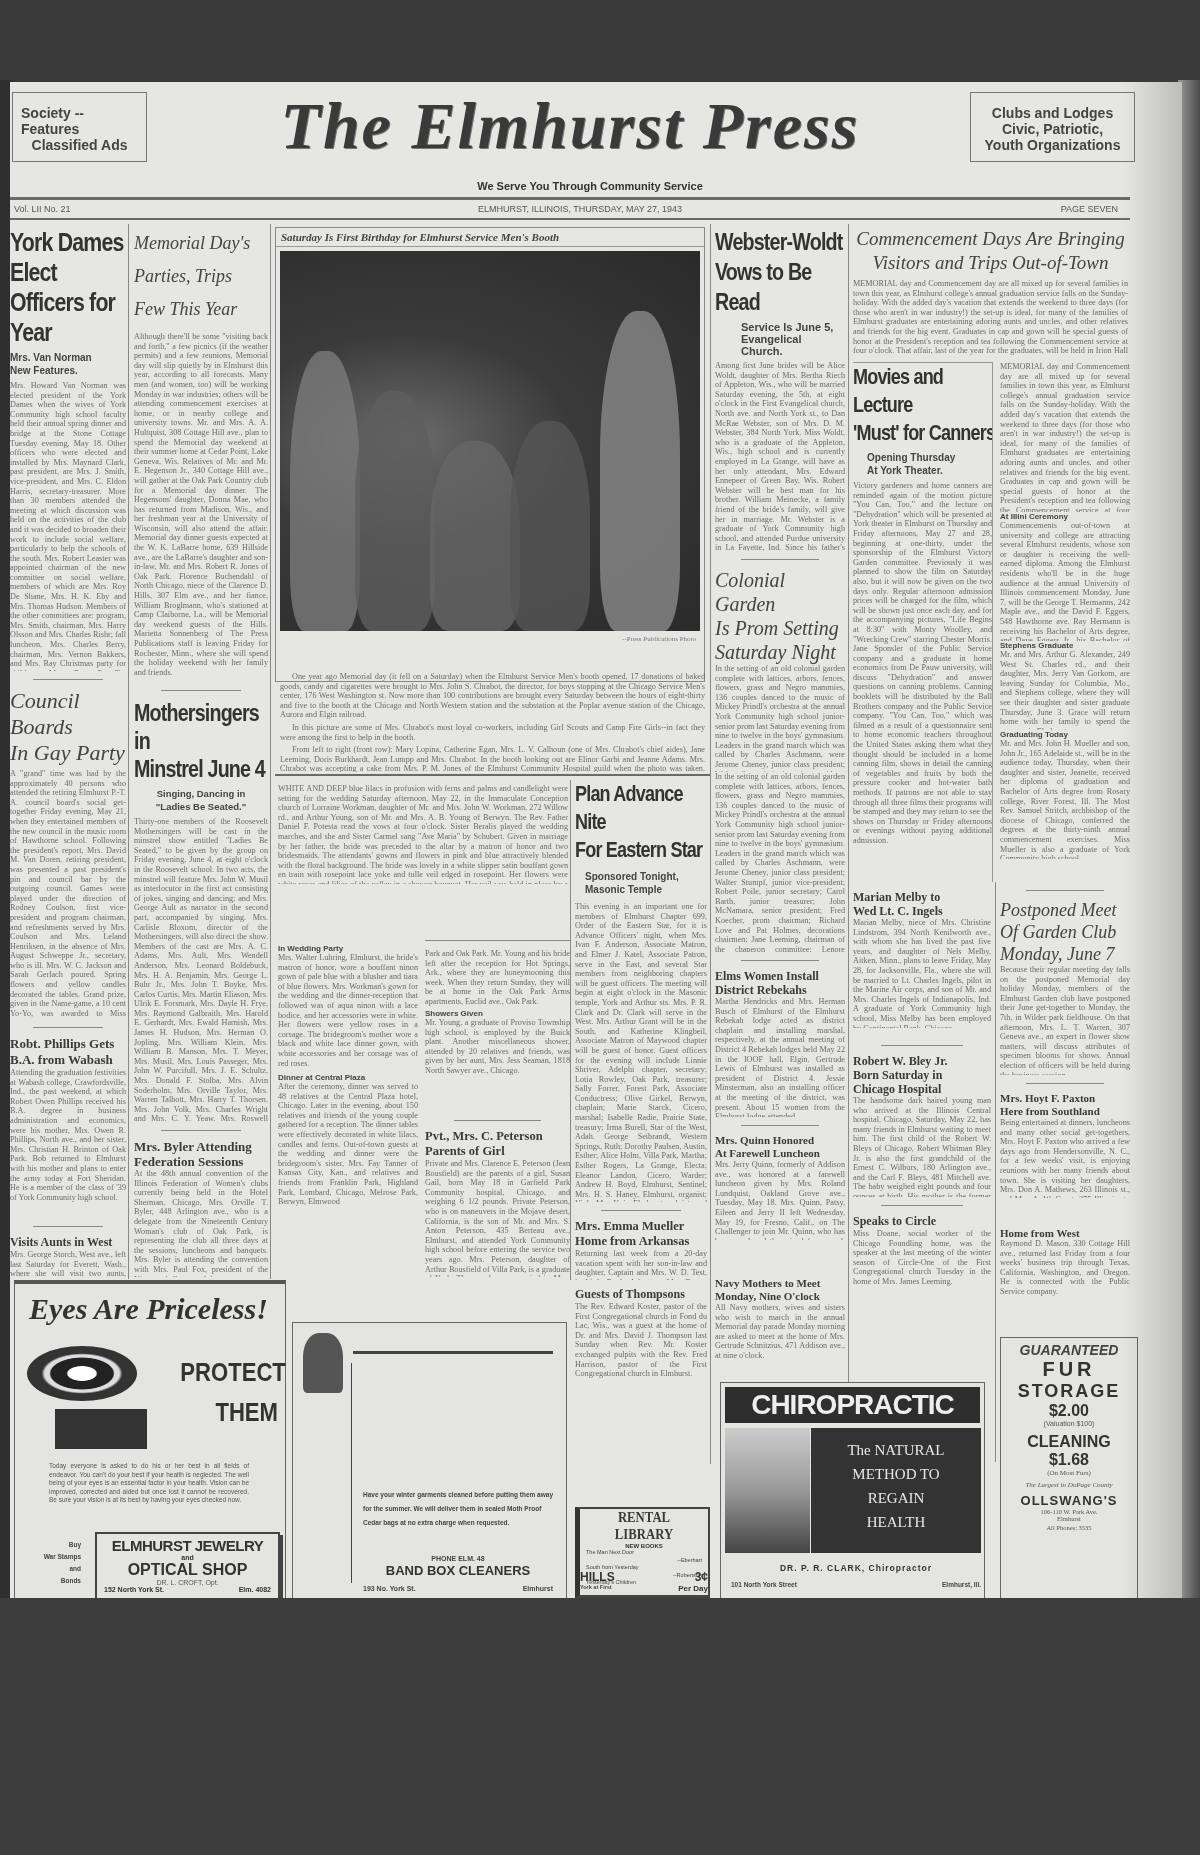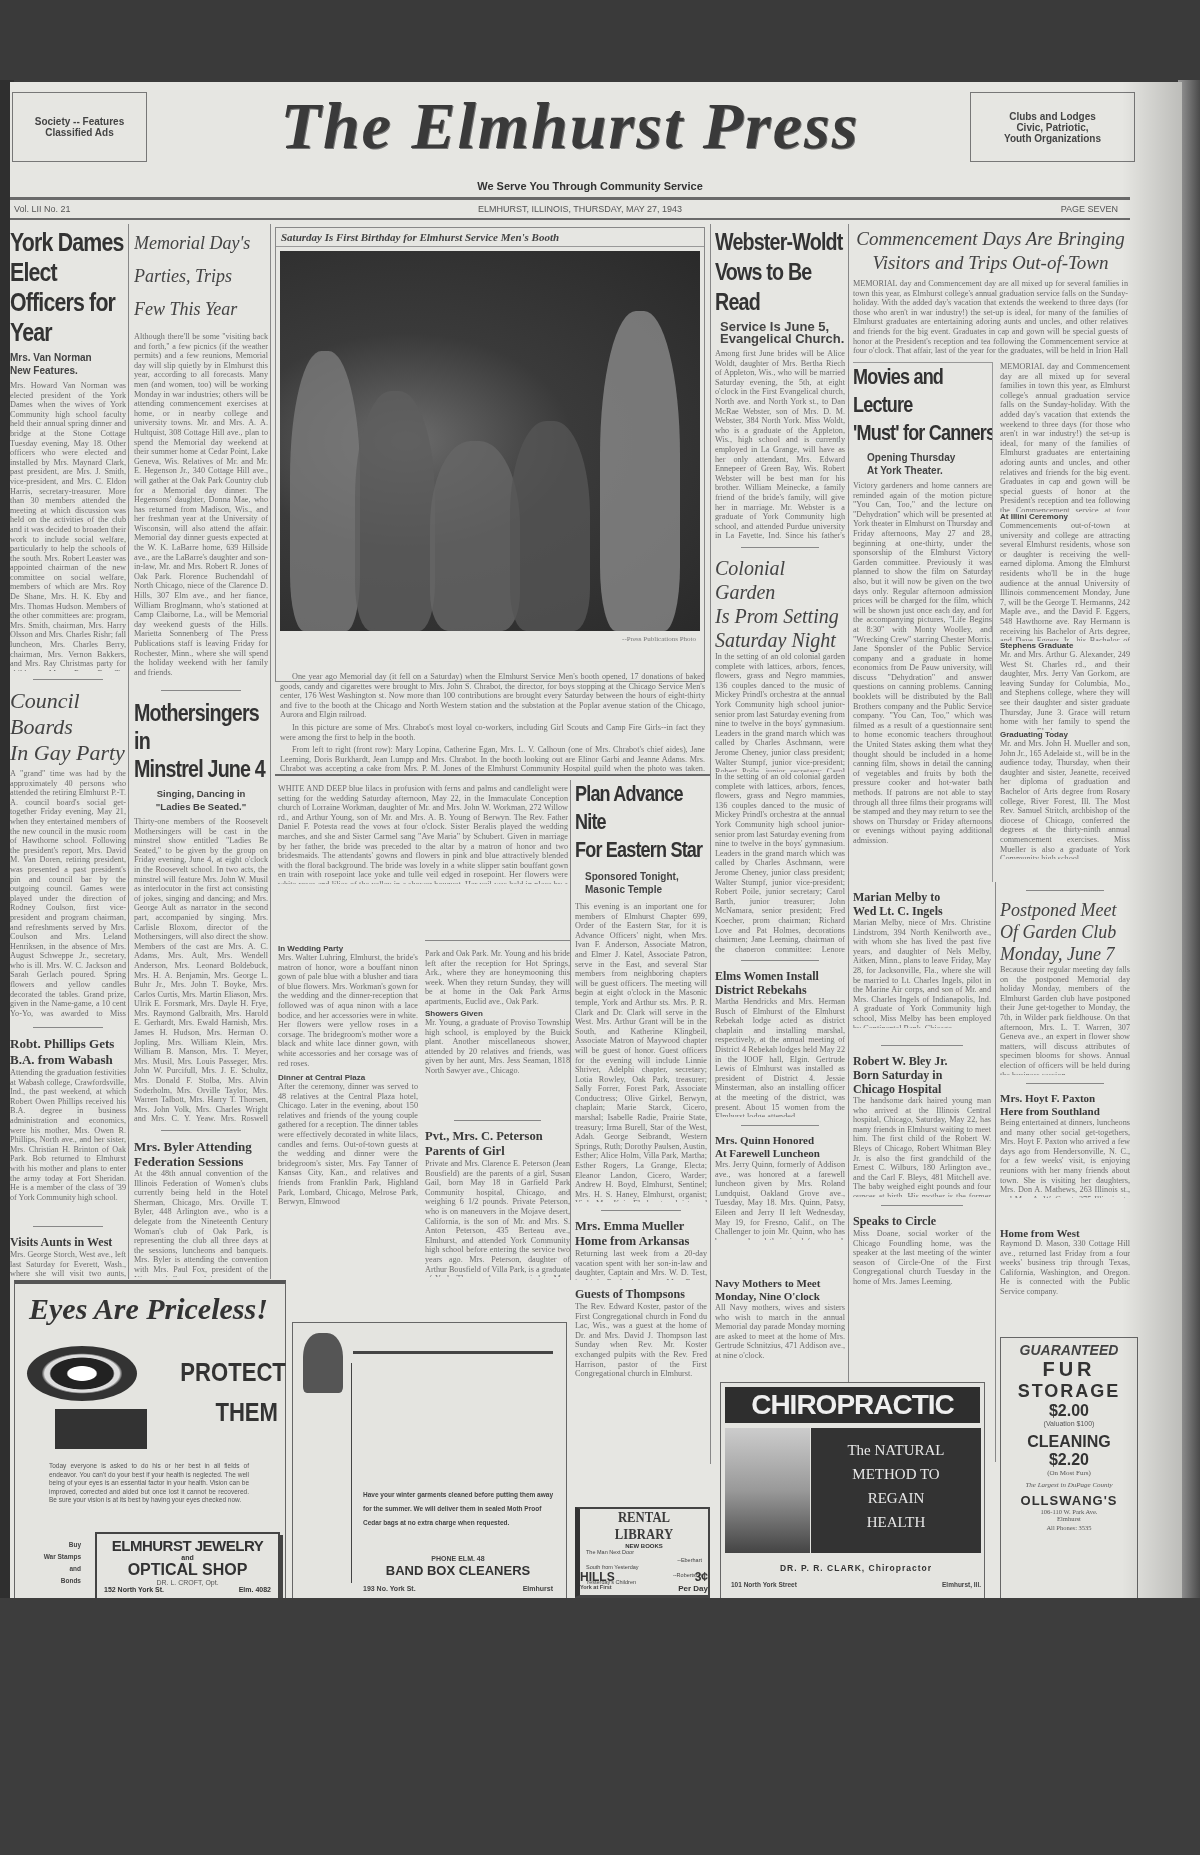--- a/index.html
+++ b/index.html
@@ -5,21 +5,21 @@
 *{box-sizing:border-box;margin:0;padding:0}
 html,body{width:1200px;height:1855px;overflow:hidden;background:#3a3a3a}
 body{font-family:"Liberation Serif",serif;color:#2a2a2a;position:relative}
 .frame-top{position:absolute;left:0;top:0;width:1200px;height:80px;background:#3a3a3a}
 .frame-bottom{position:absolute;left:0;top:1598px;width:1200px;height:257px;background:#3d3d3d}
 .frame-left{position:absolute;left:0;top:80px;width:14px;height:1520px;background:#2f2f2f}
 .frame-right{position:absolute;left:1178px;top:80px;width:22px;height:1520px;background:linear-gradient(90deg,#9a9a9a,#4a4a4a)}
 .page{position:absolute;left:10px;top:82px;width:1172px;height:1518px;background:#e6e6e2;overflow:hidden}
 .page::after{content:"";position:absolute;right:0;top:0;width:60px;height:100%;background:linear-gradient(90deg,rgba(0,0,0,0),rgba(0,0,0,.18))}
 
-.ear{position:absolute;top:10px;height:70px;border:1px solid #777;font-family:"Liberation Sans Narrow","Liberation Sans",sans-serif;font-size:10px;font-weight:bold;color:#444;display:flex;flex-direction:column;justify-content:center;align-items:center;padding:16px}
+.ear{position:absolute;top:10px;height:70px;border:1px solid #777;font-family:"Liberation Sans Narrow","Liberation Sans",sans-serif;font-size:14px;font-weight:bold;color:#444;display:flex;flex-direction:column;justify-content:flex-end;align-items:center;padding:8px}
 .ear.left{left:2px;width:135px}
 .ear.right{left:960px;width:165px}
 .title{position:absolute;left:210px;top:6px;width:700px;text-align:center;font-family:"Liberation Serif",serif;font-size:66px;font-weight:bold;font-style:italic;letter-spacing:2px;color:#3a3a3a;text-shadow:1px 1px 0 #777}
 .motto{position:absolute;left:300px;top:98px;width:560px;text-align:center;font-size:11px;font-weight:bold;font-family:"Liberation Sans",sans-serif;color:#333}
 .rule{position:absolute;left:0;width:1120px;height:3px;background:#6a6a6a}
 .dateline{position:absolute;left:0;top:122px;width:1120px;font-family:"Liberation Sans",sans-serif;font-size:9px;color:#555}
 .dateline .d{position:absolute;left:420px;width:300px;text-align:center}
 .dateline .vol{position:absolute;left:4px}
 .dateline .pg{position:absolute;right:12px}
 
@@ -181,21 +181,21 @@
       <div>Home from Arkansas</div>
     </div>
     <p class="body" style="height:80px;overflow:hidden">Returning last week from a 20-day vacation spent with her son-in-law and daughter, Captain and Mrs. W. D. Test, in Little Rock, Ark., was Mrs. Emma Mueller, 213 Evergreen ave. Captain Test has since been transferred from Camp Robinson to Waco, Tex., where he will begin training in anti-aircraft work.</p>
   </div>
 
   <div class="col" style="left:705px;top:145px;width:130px;height:545px">
     <div class="hl-cond" style="font-size:24px;line-height:30px;width:160px">
       <div>Webster-Woldt</div>
       <div>Vows to Be Read</div>
     </div>
-    <div class="sub" style="font-size:13px;line-height:12px;margin:4px 0 4px 5px">
+    <div class="sub" style="font-size:11px;line-height:12px;margin:4px 0 4px 26px">
       <div>Service Is June 5,</div>
       <div>Evangelical Church.</div>
     </div>
     <p class="body" style="height:190px;overflow:hidden">Among first June brides will be Alice Woldt, daughter of Mrs. Bertha Riech of Appleton, Wis., who will be married Saturday evening, the 5th, at eight o'clock in the First Evangelical church, North ave. and North York st., to Dan McRae Webster, son of Mrs. D. M. Webster, 384 North York. Miss Woldt, who is a graduate of the Appleton, Wis., high school and is currently employed in La Grange, will have as her only attendant, Mrs. Edward Ennepeer of Green Bay, Wis. Robert Webster will be best man for his brother. William Meinecke, a family friend of the bride's family, will give her in marriage. Mr. Webster is a graduate of York Community high school, and attended Purdue university in La Fayette, Ind. Since his father's death, he has been serving as manager of the Webster Equipment company in Chicago.</p>
     <div class="short-rule"></div>
     <div class="hl-ital" style="font-size:20px;line-height:24px">
       <div>Colonial Garden</div>
       <div>Is Prom Setting</div>
       <div>Saturday Night</div>
     </div>
@@ -376,21 +376,21 @@
     </div>
   </div>
 
   <div class="ad" style="left:990px;top:1255px;width:138px;height:263px;text-align:center">
     <div class="sub" style="font-size:14px;margin-top:4px;font-style:italic">GUARANTEED</div>
     <div class="sans-heavy" style="font-size:20px;letter-spacing:4px;line-height:22px">FUR</div>
     <div class="sans-heavy" style="font-size:18px;letter-spacing:2px;line-height:22px">STORAGE</div>
     <div class="sans-heavy" style="font-size:16px">$2.00</div>
     <div style="font-family:'Liberation Sans',sans-serif;font-size:7px;color:#555">(Valuation $100)</div>
     <div class="sans-heavy" style="font-size:16px;margin-top:6px">CLEANING</div>
-    <div class="sans-heavy" style="font-size:16px">$2.20</div>
+    <div class="sans-heavy" style="font-size:16px">$1.68</div>
     <div style="font-size:7px;color:#555">(On Most Furs)</div>
     <div style="font-size:7px;font-style:italic;color:#555;margin:4px 8px">The Largest in DuPage County</div>
     <div class="sans-heavy" style="font-size:13px;letter-spacing:1px">OLLSWANG'S</div>
     <div style="font-size:6.5px;color:#555">106-110 W. Park Ave.</div>
     <div style="font-size:6.5px;color:#555">Elmhurst</div>
     <div style="font-size:6.5px;color:#555;margin-top:2px">All Phones: 3535</div>
   </div>
 </div>
 
 <div class="frame-bottom"></div>

